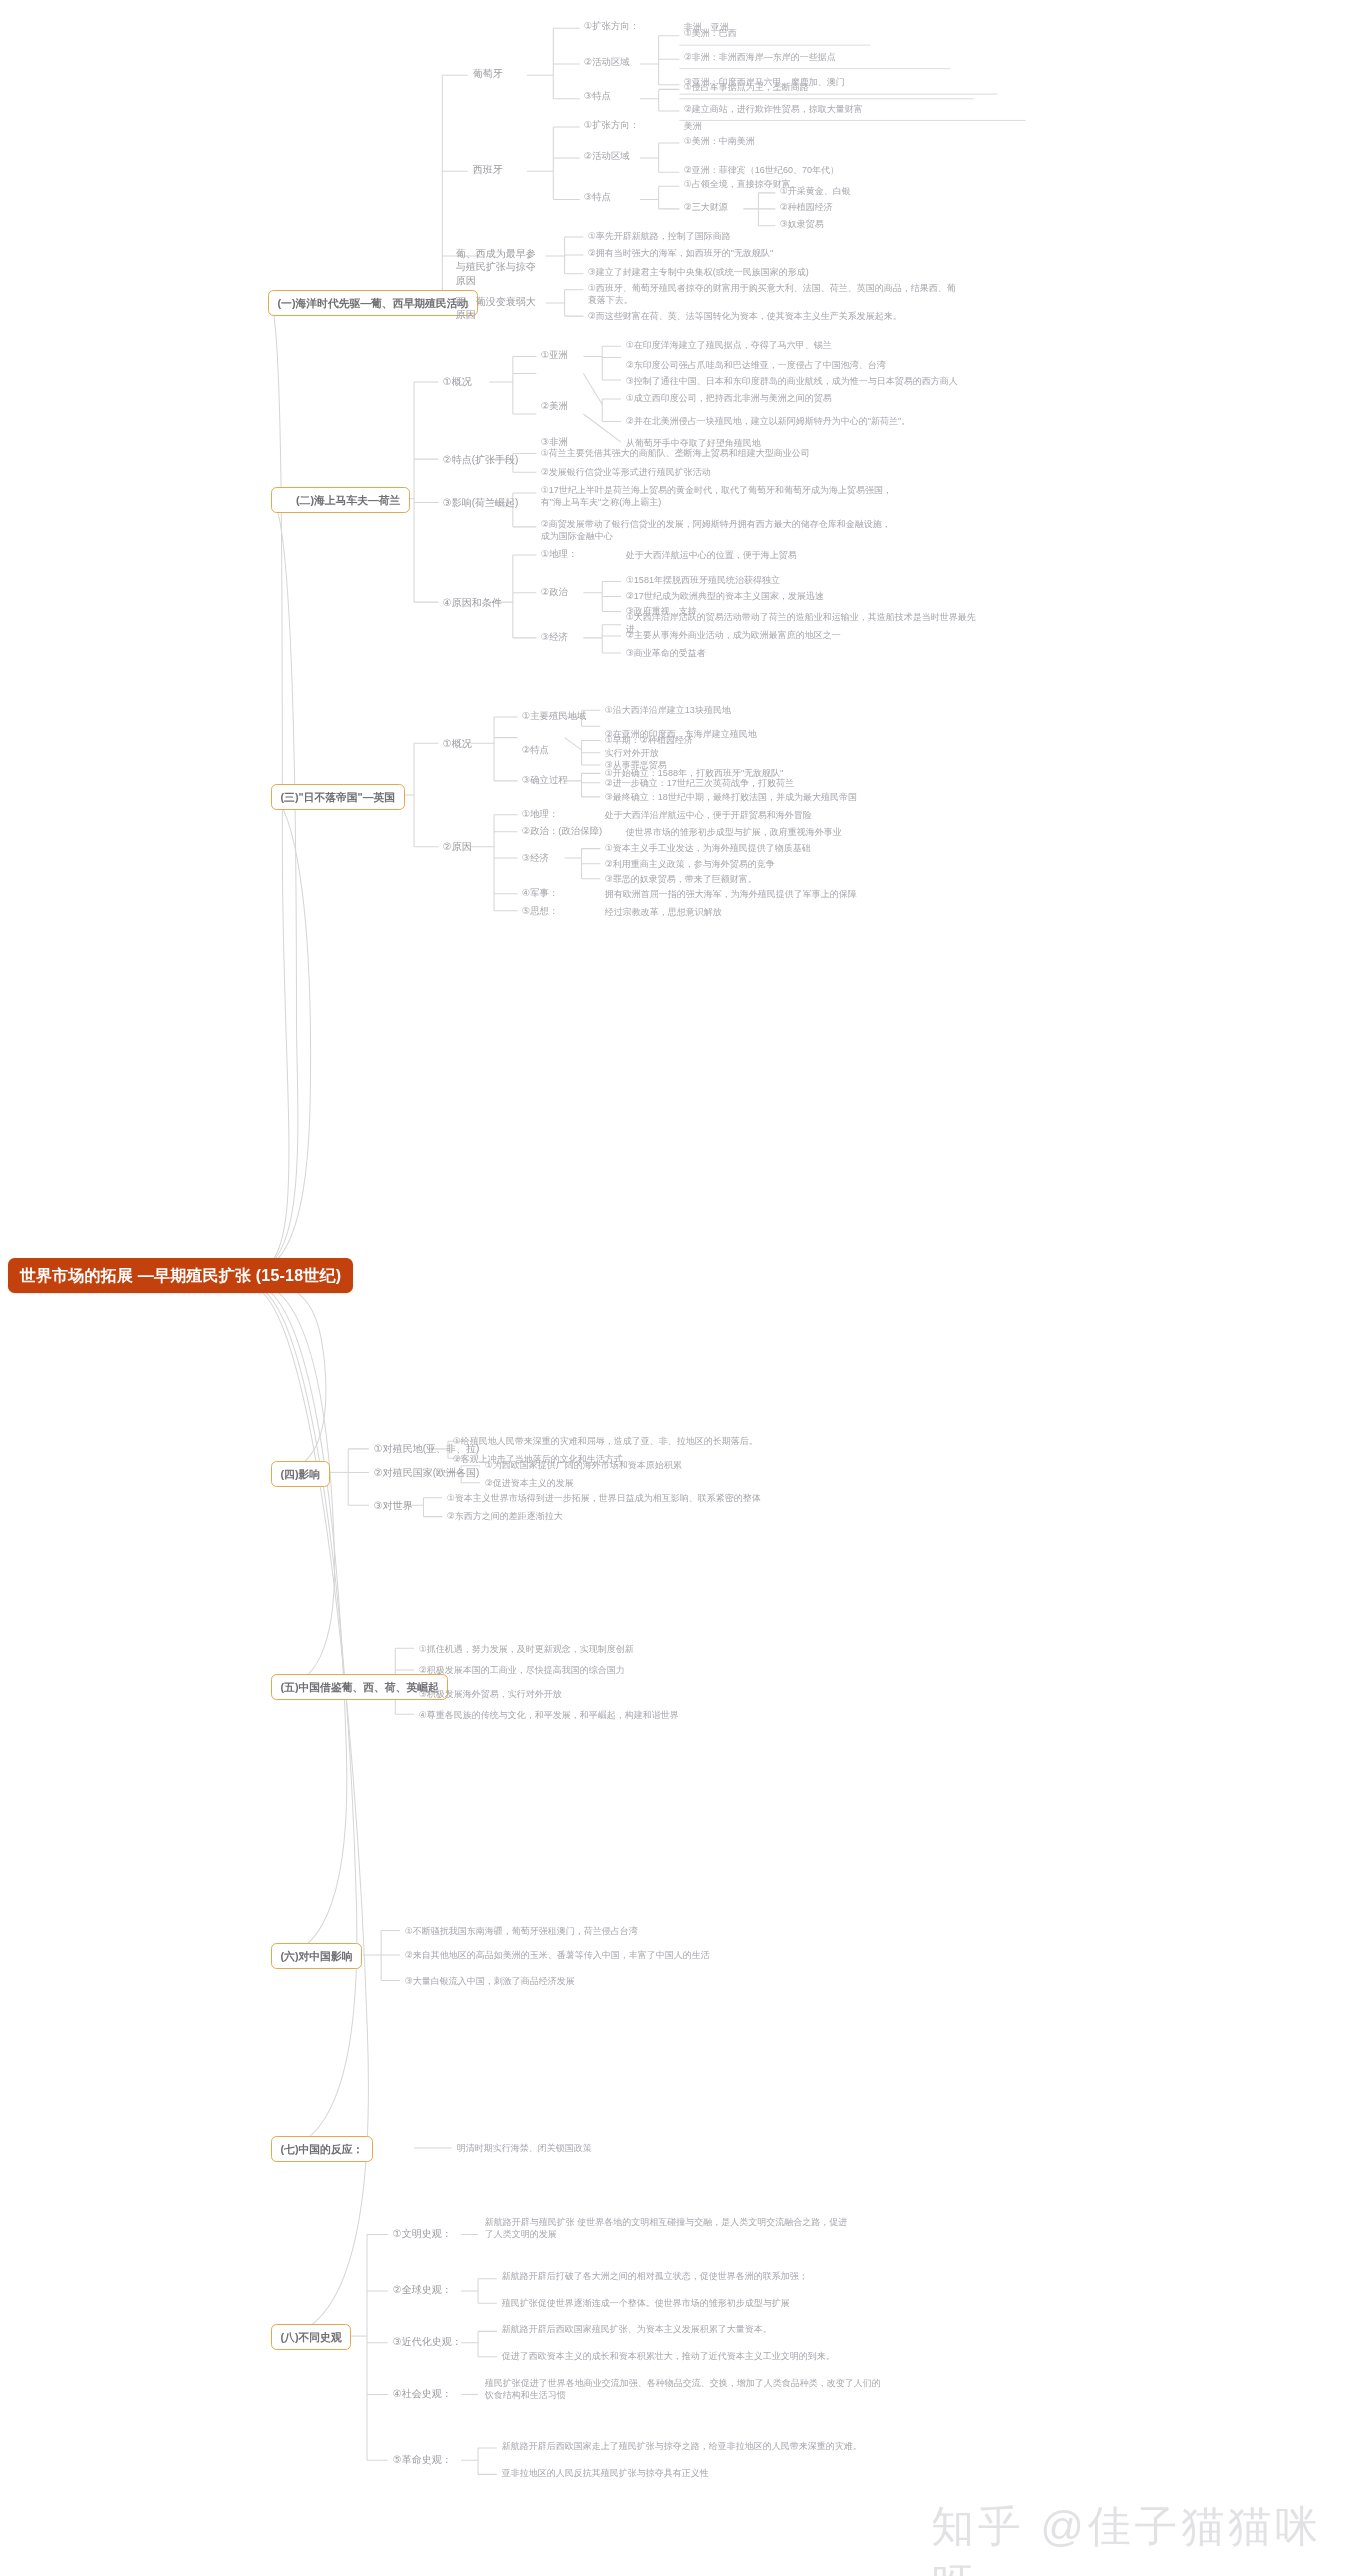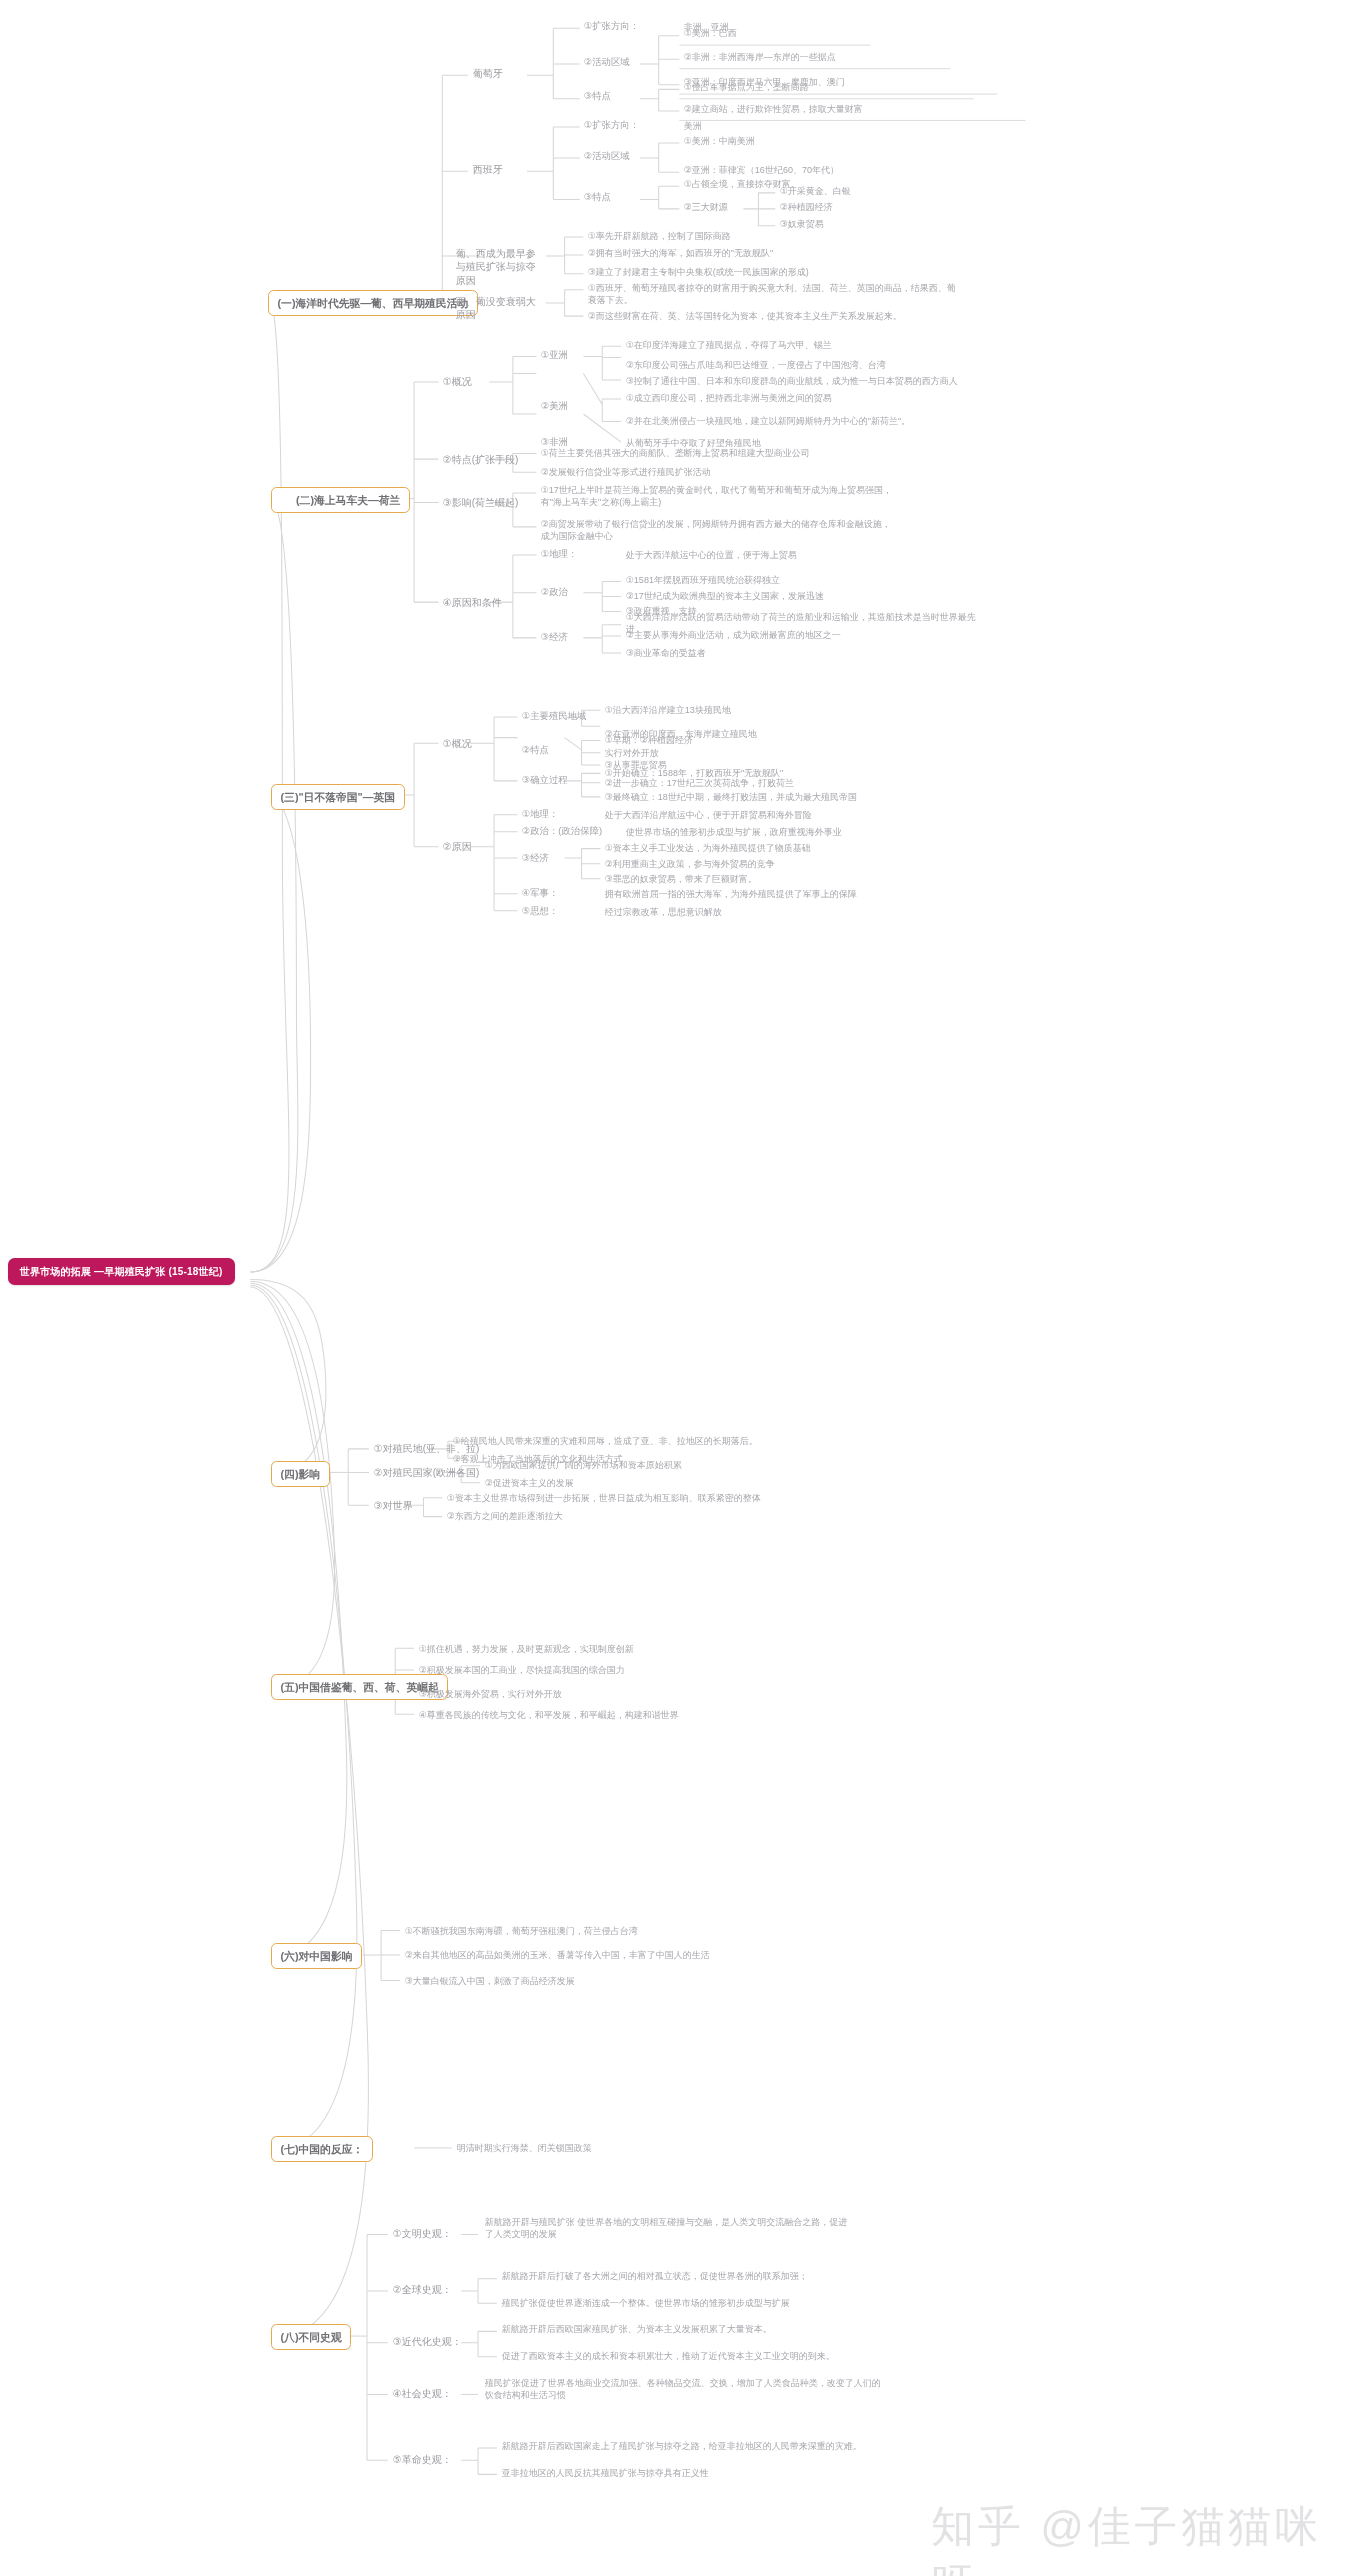--- a/index.html
+++ b/index.html
@@ -7,22 +7,22 @@
     width:1355px;height:2576px;position:relative;overflow:hidden;
     font-family:"Liberation Sans","DejaVu Sans",sans-serif;
     color:#8d8d92;
   }
   #canvas{position:absolute;left:0;top:0;width:1355px;height:2576px;}
   svg.links{position:absolute;left:0;top:0;width:1355px;height:2576px;pointer-events:none;}
   .node{position:absolute;box-sizing:border-box;white-space:pre-wrap;line-height:1.35;}
 
   
   .root{
-    background:#be185d;color:#fff;border-radius:6.6px;
-    padding:6.6px 12.2px;font-size:10px;font-weight:bold;
+    background:#c2410c;color:#fff;border-radius:6.6px;
+    padding:6.6px 12.2px;font-size:16px;font-weight:bold;
     box-shadow:0 0.9px 1.9px rgba(0,0,0,.12);
     letter-spacing:0.2px;
   }
   
   .lv1{
     border:1.3px solid #E5A84B;border-radius:5.6px;background:#fff;
     padding:4.7px 8.5px;font-size:10.8px;color:#6f6f74;font-weight:bold;
   }
   
   .lv2{font-size:10px;color:#9a9aa0;padding:0.9px 2.8px;}

